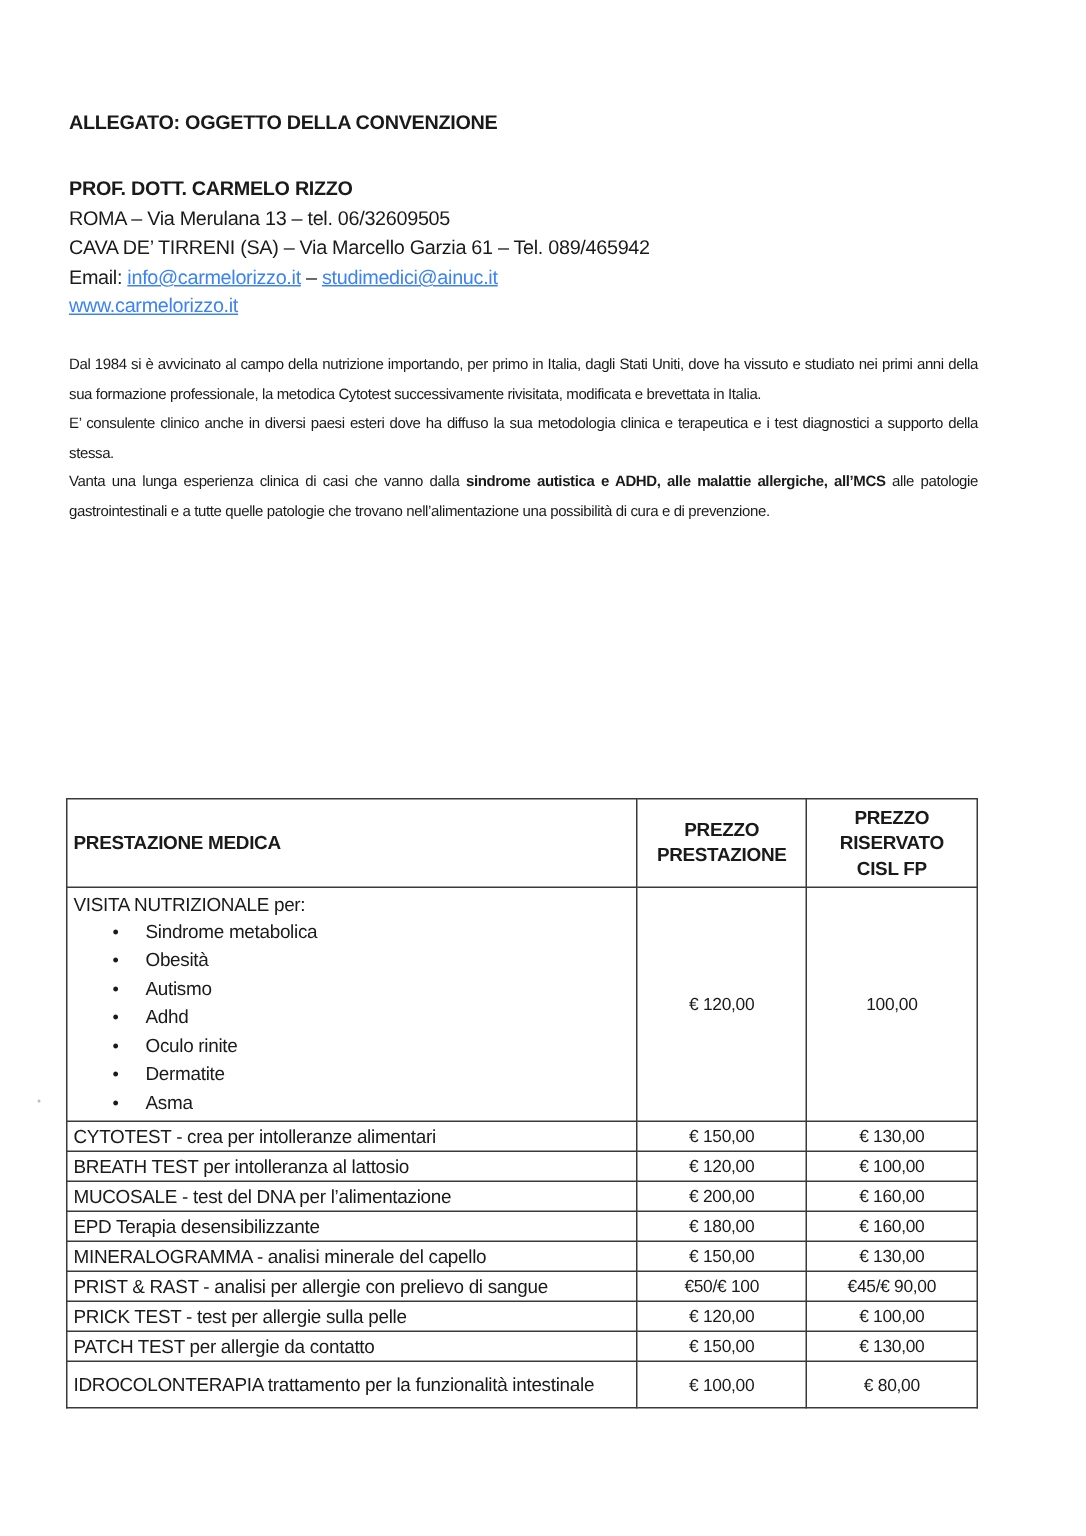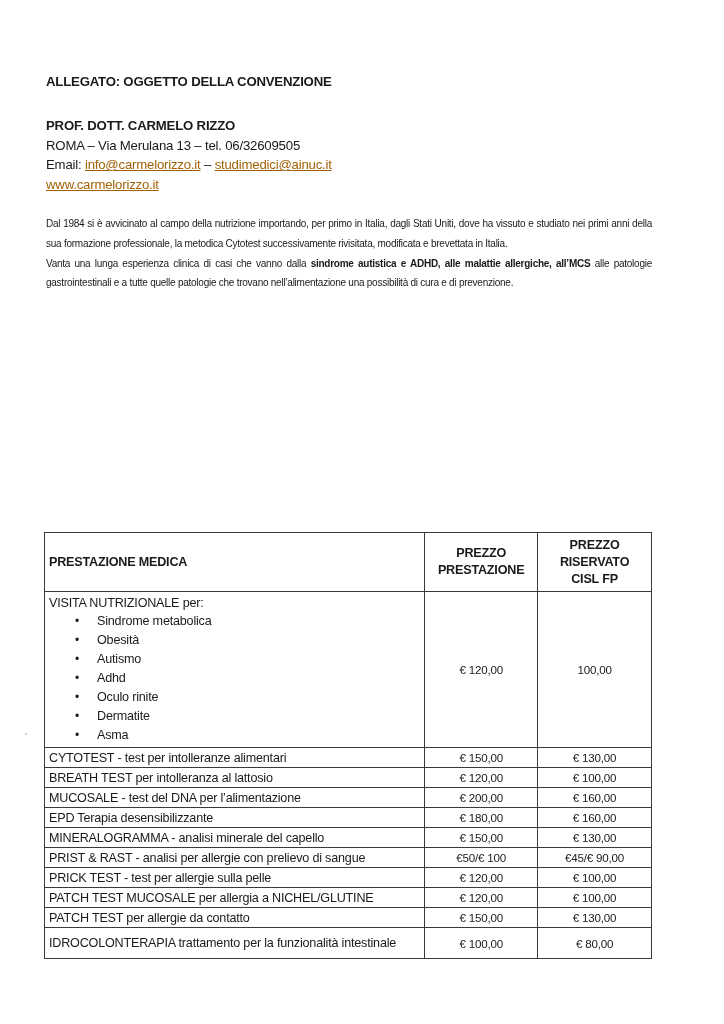--- a/index.html
+++ b/index.html
@@ -4,21 +4,21 @@
 <style>
   html, body { margin: 0; padding: 0; background: #ffffff; }
   body {
     width: 724px; height: 1024px; position: relative; overflow: hidden;
     font-family: "Liberation Sans", sans-serif; color: #1a1a1a;
   }
   .page { position: absolute; left: 46px; top: 72px; width: 606px; }
   .title { font-weight: bold; font-size: 13.2px; letter-spacing: -0.2px; margin: 0; line-height: 20px; }
   .contact { margin-top: 24px; font-size: 13.2px; line-height: 19.6px; letter-spacing: -0.2px; }
   .contact .name { font-weight: bold; }
-  .contact a, .contact .link { color: #a16207; text-decoration: underline; margin-top: 20px; }
+  .contact a, .contact .link { color: #3b82f6; text-decoration: underline; margin-top: 20px; }
   .bio { margin-top: 20px; font-size: 10px; line-height: 19.6px; letter-spacing: -0.25px; text-align: justify; }
   .bio p { margin: 0; }
   .bio b { font-weight: bold; }
 
   table.prices {
     position: absolute; left: 44px; top: 532px; width: 608px;
     border-collapse: collapse; font-size: 12.6px; letter-spacing: -0.2px;
   }
   table.prices td, table.prices th {
     border: 1px solid #3a3a3a; padding: 0 4px; vertical-align: middle;
@@ -39,28 +39,30 @@
 </style>
 </head>
 <body>
 
 <div class="page">
   <h1 class="title">ALLEGATO: OGGETTO DELLA CONVENZIONE</h1>
 
   <div class="contact">
     <div class="name">PROF. DOTT. CARMELO RIZZO</div>
     <div>ROMA – Via Merulana 13 – tel. 06/32609505</div>
+    <div>CAVA DE’ TIRRENI (SA) – Via Marcello Garzia 61 – Tel. 089/465942</div>
     <div>
       <span>Email: </span><span class="link">info@carmelorizzo.it</span><span> – </span><span class="link">studimedici@ainuc.it</span>
     </div>
     <div><span class="link">www.carmelorizzo.it</span></div>
   </div>
 
   <div class="bio">
     <p>Dal 1984 si è avvicinato al campo della nutrizione importando, per primo in Italia, dagli Stati Uniti, dove ha vissuto e studiato nei primi anni della sua formazione professionale, la metodica Cytotest successivamente rivisitata, modificata e brevettata in Italia.</p>
+    <p>E’ consulente clinico anche in diversi paesi esteri dove ha diffuso la sua metodologia clinica e terapeutica e i test diagnostici a supporto della stessa.</p>
     <p><span>Vanta una lunga esperienza clinica di casi che vanno dalla </span><b>sindrome autistica e ADHD, alle malattie allergiche, all’MCS</b><span> alle patologie gastrointestinali e a tutte quelle patologie che trovano nell’alimentazione una possibilità di cura e di prevenzione.</span></p>
   </div>
 </div>
 
 <span class="scan-dot"></span>
 
 <table class="prices">
   <colgroup>
       <col class="c1">
       <col class="c2">
@@ -91,21 +93,21 @@
             <li><span class="bullet">•</span><span>Adhd</span></li>
             <li><span class="bullet">•</span><span>Oculo rinite</span></li>
             <li><span class="bullet">•</span><span>Dermatite</span></li>
             <li><span class="bullet">•</span><span>Asma</span></li>
           </ul>
       </td>
       <td class="price">€ 120,00</td>
       <td class="price">100,00</td>
     </tr>
   <tr>
-        <td class="desc"><b>CYTOTEST</b><span> - test per intolleranze alimentari</span></td>
+        <td class="desc"><b>CYTOTEST</b><span> - crea per intolleranze alimentari</span></td>
         <td class="price">€ 150,00</td>
         <td class="price">€ 130,00</td>
       </tr>
       <tr>
         <td class="desc"><b>BREATH TEST</b><span> per intolleranza al lattosio</span></td>
         <td class="price">€ 120,00</td>
         <td class="price">€ 100,00</td>
       </tr>
       <tr>
         <td class="desc"><b>MUCOSALE</b><span> - test del DNA per l’alimentazione</span></td>
@@ -126,25 +128,20 @@
         <td class="desc"><b>PRIST &amp; RAST</b><span> - analisi per allergie con prelievo di sangue</span></td>
         <td class="price">€50/€ 100</td>
         <td class="price">€45/€ 90,00</td>
       </tr>
       <tr>
         <td class="desc"><b>PRICK TEST</b><span> - test per allergie sulla pelle</span></td>
         <td class="price">€ 120,00</td>
         <td class="price">€ 100,00</td>
       </tr>
       <tr>
-        <td class="desc"><b>PATCH TEST MUCOSALE</b><span> per allergia a NICHEL/GLUTINE</span></td>
-        <td class="price">€ 120,00</td>
-        <td class="price">€ 100,00</td>
-      </tr>
-      <tr>
         <td class="desc"><b>PATCH TEST</b><span> per allergie da contatto</span></td>
         <td class="price">€ 150,00</td>
         <td class="price">€ 130,00</td>
       </tr>
       <tr>
         <td class="desc two-line"><b>IDROCOLONTERAPIA</b><span> trattamento per la funzionalità intestinale</span></td>
         <td class="price">€ 100,00</td>
         <td class="price">€ 80,00</td>
       </tr>
     </tbody>

